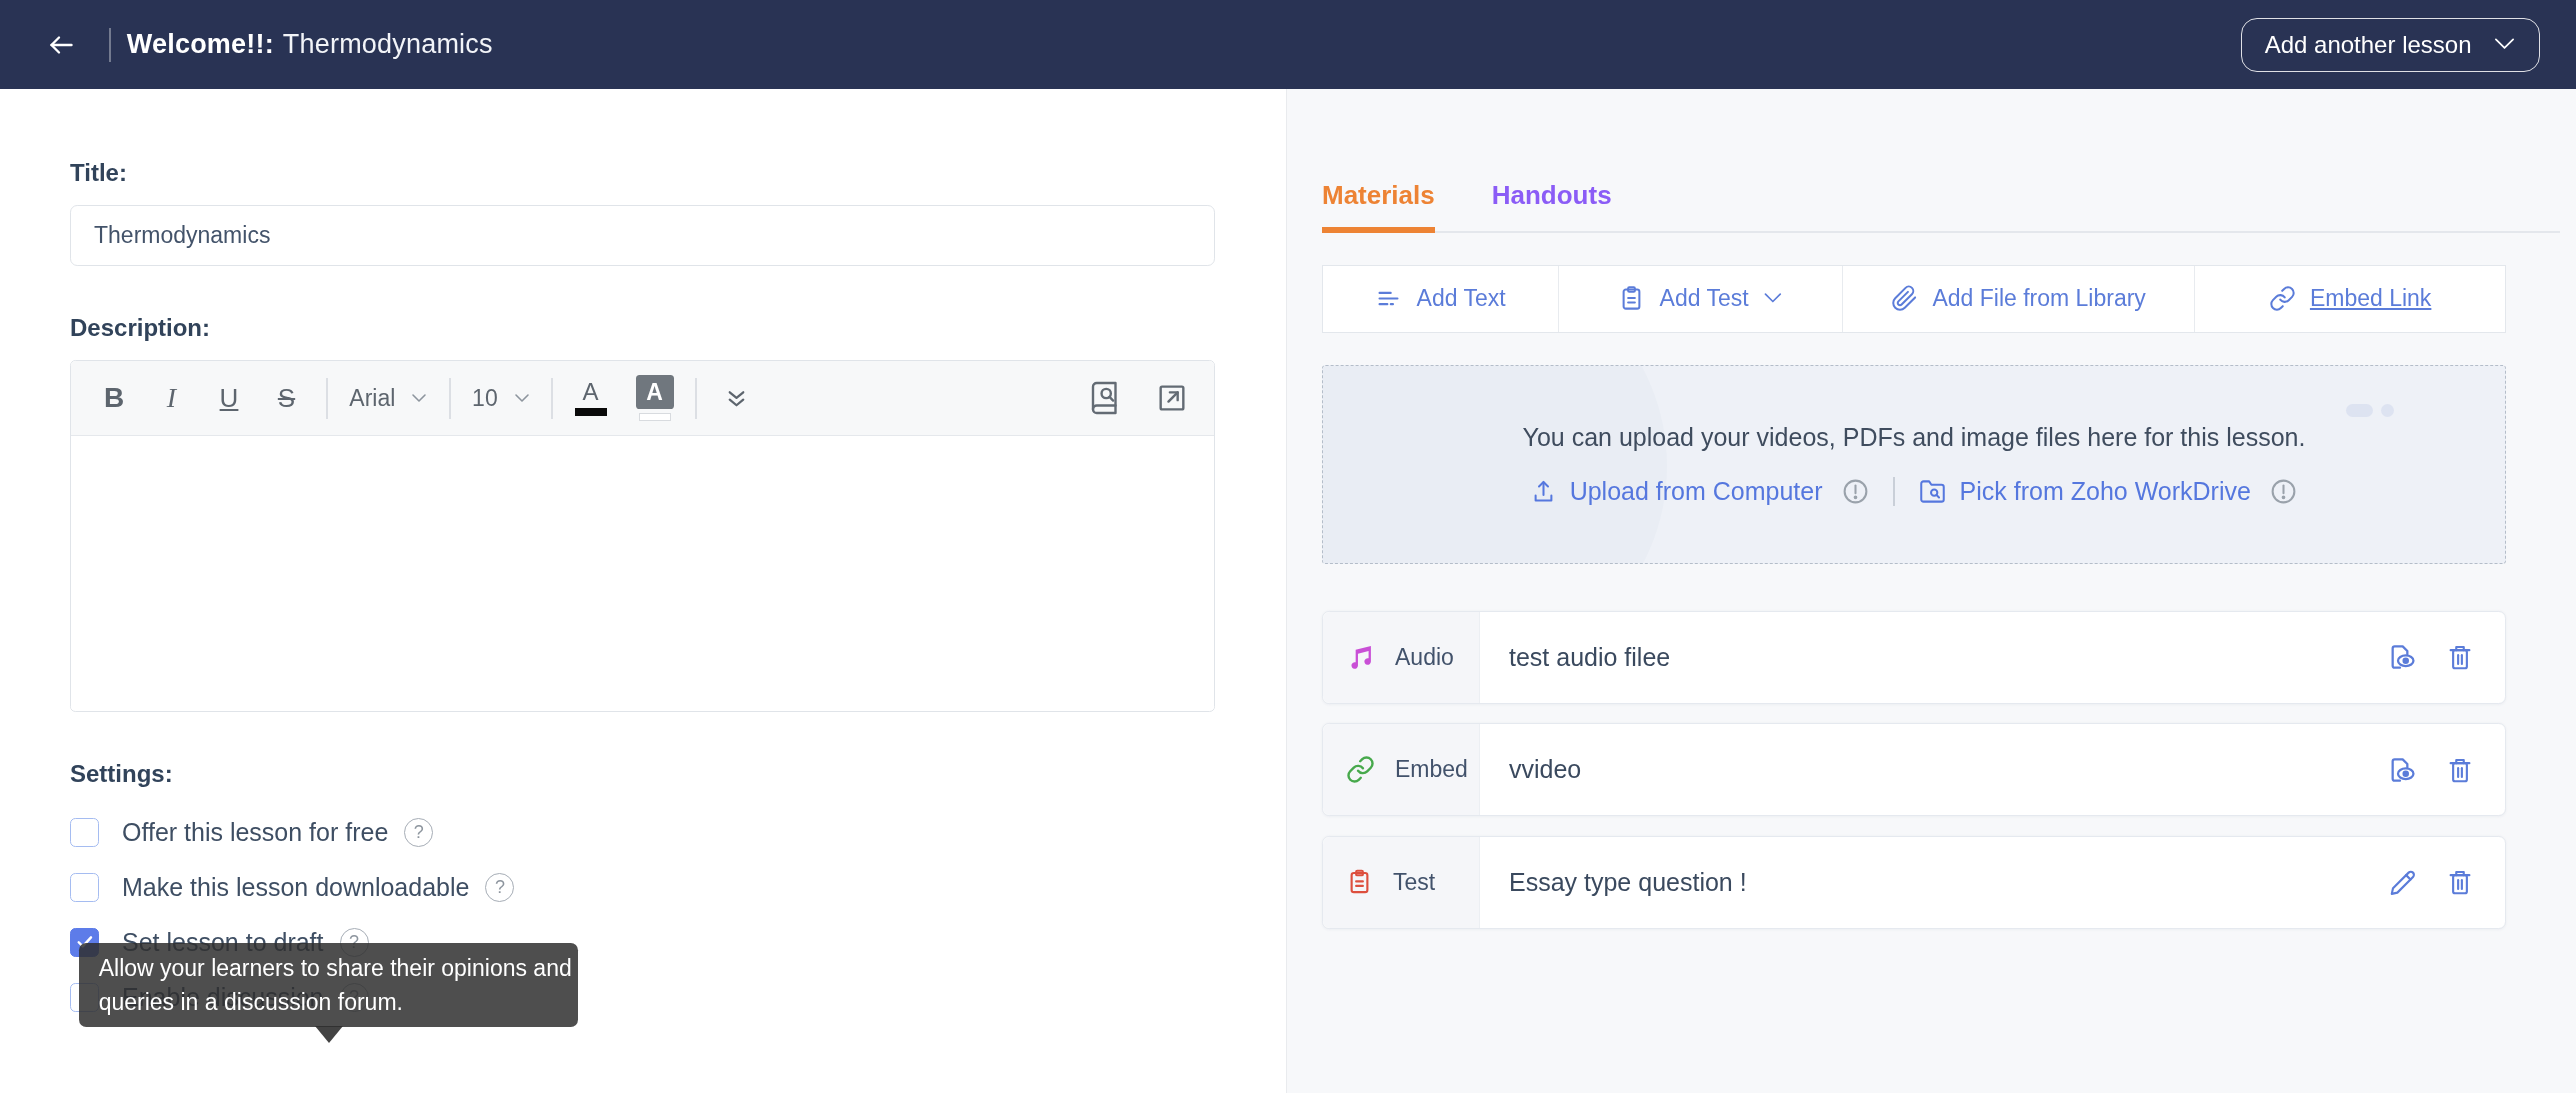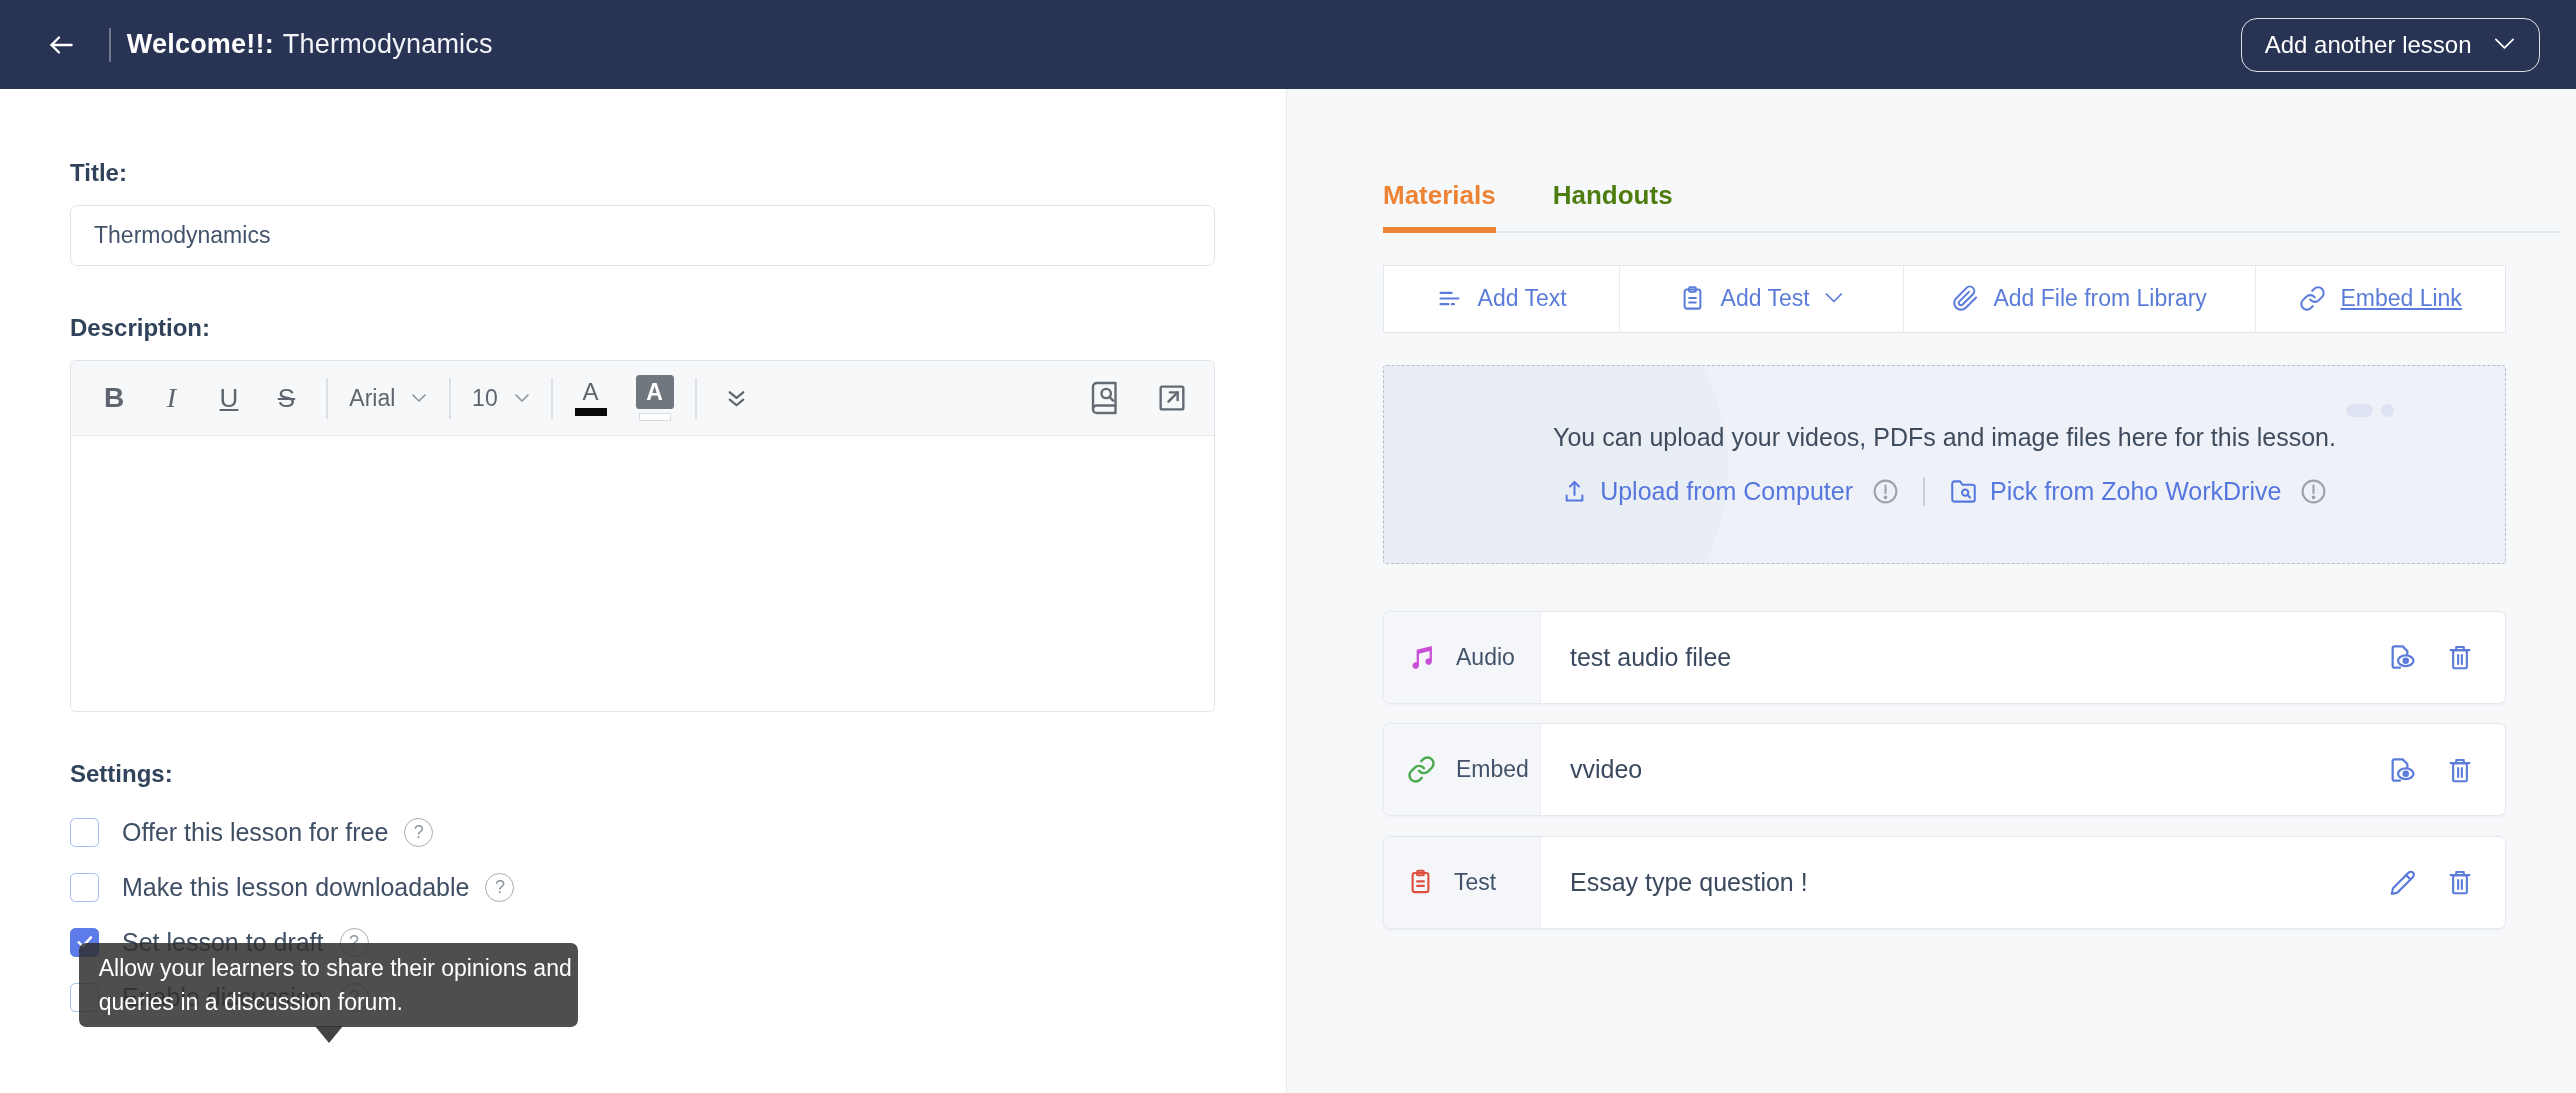--- a/index.html
+++ b/index.html
@@ -13,21 +13,21 @@
   .hdr-title { margin-left:16px; font-size:27px; color:#fff; letter-spacing:0.2px; }
   .hdr-title b { font-weight:700; margin-right:9px; }
   .hdr-title span.rest { font-weight:400; color:#f2f4f8; }
   .add-lesson { margin-left:auto; margin-right:36px; height:54px; padding:0 23px;
     border:1.8px solid rgba(255,255,255,.85); border-radius:16px; background:transparent;
     display:flex; align-items:center; gap:21.5px; color:#fff; font-size:24px; cursor:pointer; }
 
   
   .main { display:flex; height:1004px; }
   .left { width:1286px; background:#fff; padding:70px 72px 0 70px; position:relative; flex:none; }
-  .right { flex:1; background:#f7f8fa; border-left:1.8px solid #e9ebee; padding:91px 70px 0 96px; position:relative; }
+  .right { flex:1; background:#f7f8fa; border-left:1.8px solid #e9ebee; padding:91px 70px 0 35px; position:relative; }
 
   
   .fld-label { font-size:24px; font-weight:700; color:#31435a; margin-bottom:18px; }
   .title-input { width:1145px; height:61px; border:1.8px solid #e0e4e9; border-radius:7.2px;
     font-size:23px; color:#43536a; padding:0 23px; outline:none; background:#fff;
     font-family:"Liberation Sans","DejaVu Sans",sans-serif; }
   .mt54 { margin-top:48px; }
 
   .editor { width:1145px; height:352px; border:1.8px solid #e0e4e9; border-radius:5.4px; background:#fff; overflow:hidden; }
   .editor-toolbar { height:75px; background:#f7f8f9; border-bottom:1.8px solid #e5e8ec;
@@ -66,21 +66,21 @@
   .tooltip { position:absolute; left:79px; top:854px; width:499px; z-index:5;
     background:rgba(47,47,47,.85); color:#fff; border-radius:7.2px; padding:8px 19.7px;
     font-size:23px; line-height:34px; }
   .tooltip span { display:block; white-space:nowrap; }
   .tooltip .caret { position:absolute; left:236px; bottom:-16px; width:0; height:0;
     border:14.3px solid transparent; border-bottom:none; border-top:17px solid rgba(47,47,47,.9); }
 
   
   .tabs-row { position:relative; display:flex; gap:57px; }
   .tabs-row .rule { position:absolute; left:0; right:-54px; bottom:0; height:1.8px; background:#e4e7ec; }
-  .tab { font-size:26px; font-weight:700; color:#4d7c0f; padding-bottom:21.5px; cursor:pointer; position:relative; }
+  .tab { font-size:26px; font-weight:700; color:#8b5cf6; padding-bottom:21.5px; cursor:pointer; position:relative; }
   .tab.active { color:#ed8334; }
   .tab.active::after { content:""; position:absolute; left:0; right:0; bottom:0; height:5.4px; background:#ed8334; z-index:1; }
 
   
   .actions-row { margin-top:32px; display:flex; background:#fff; border:1.8px solid #e3e7ec; height:68px; }
   .action { display:flex; align-items:center; justify-content:center; gap:14.3px;
     color:#5b7cd9; font-size:23px; border-right:1.8px solid #e8ebef; cursor:pointer; }
   .action:last-child { border-right:none;text-decoration:underline; }
   .a1 { width:236px; } .a2 { width:284px; } .a3 { width:352px; } .a4 { flex:1; }
 

